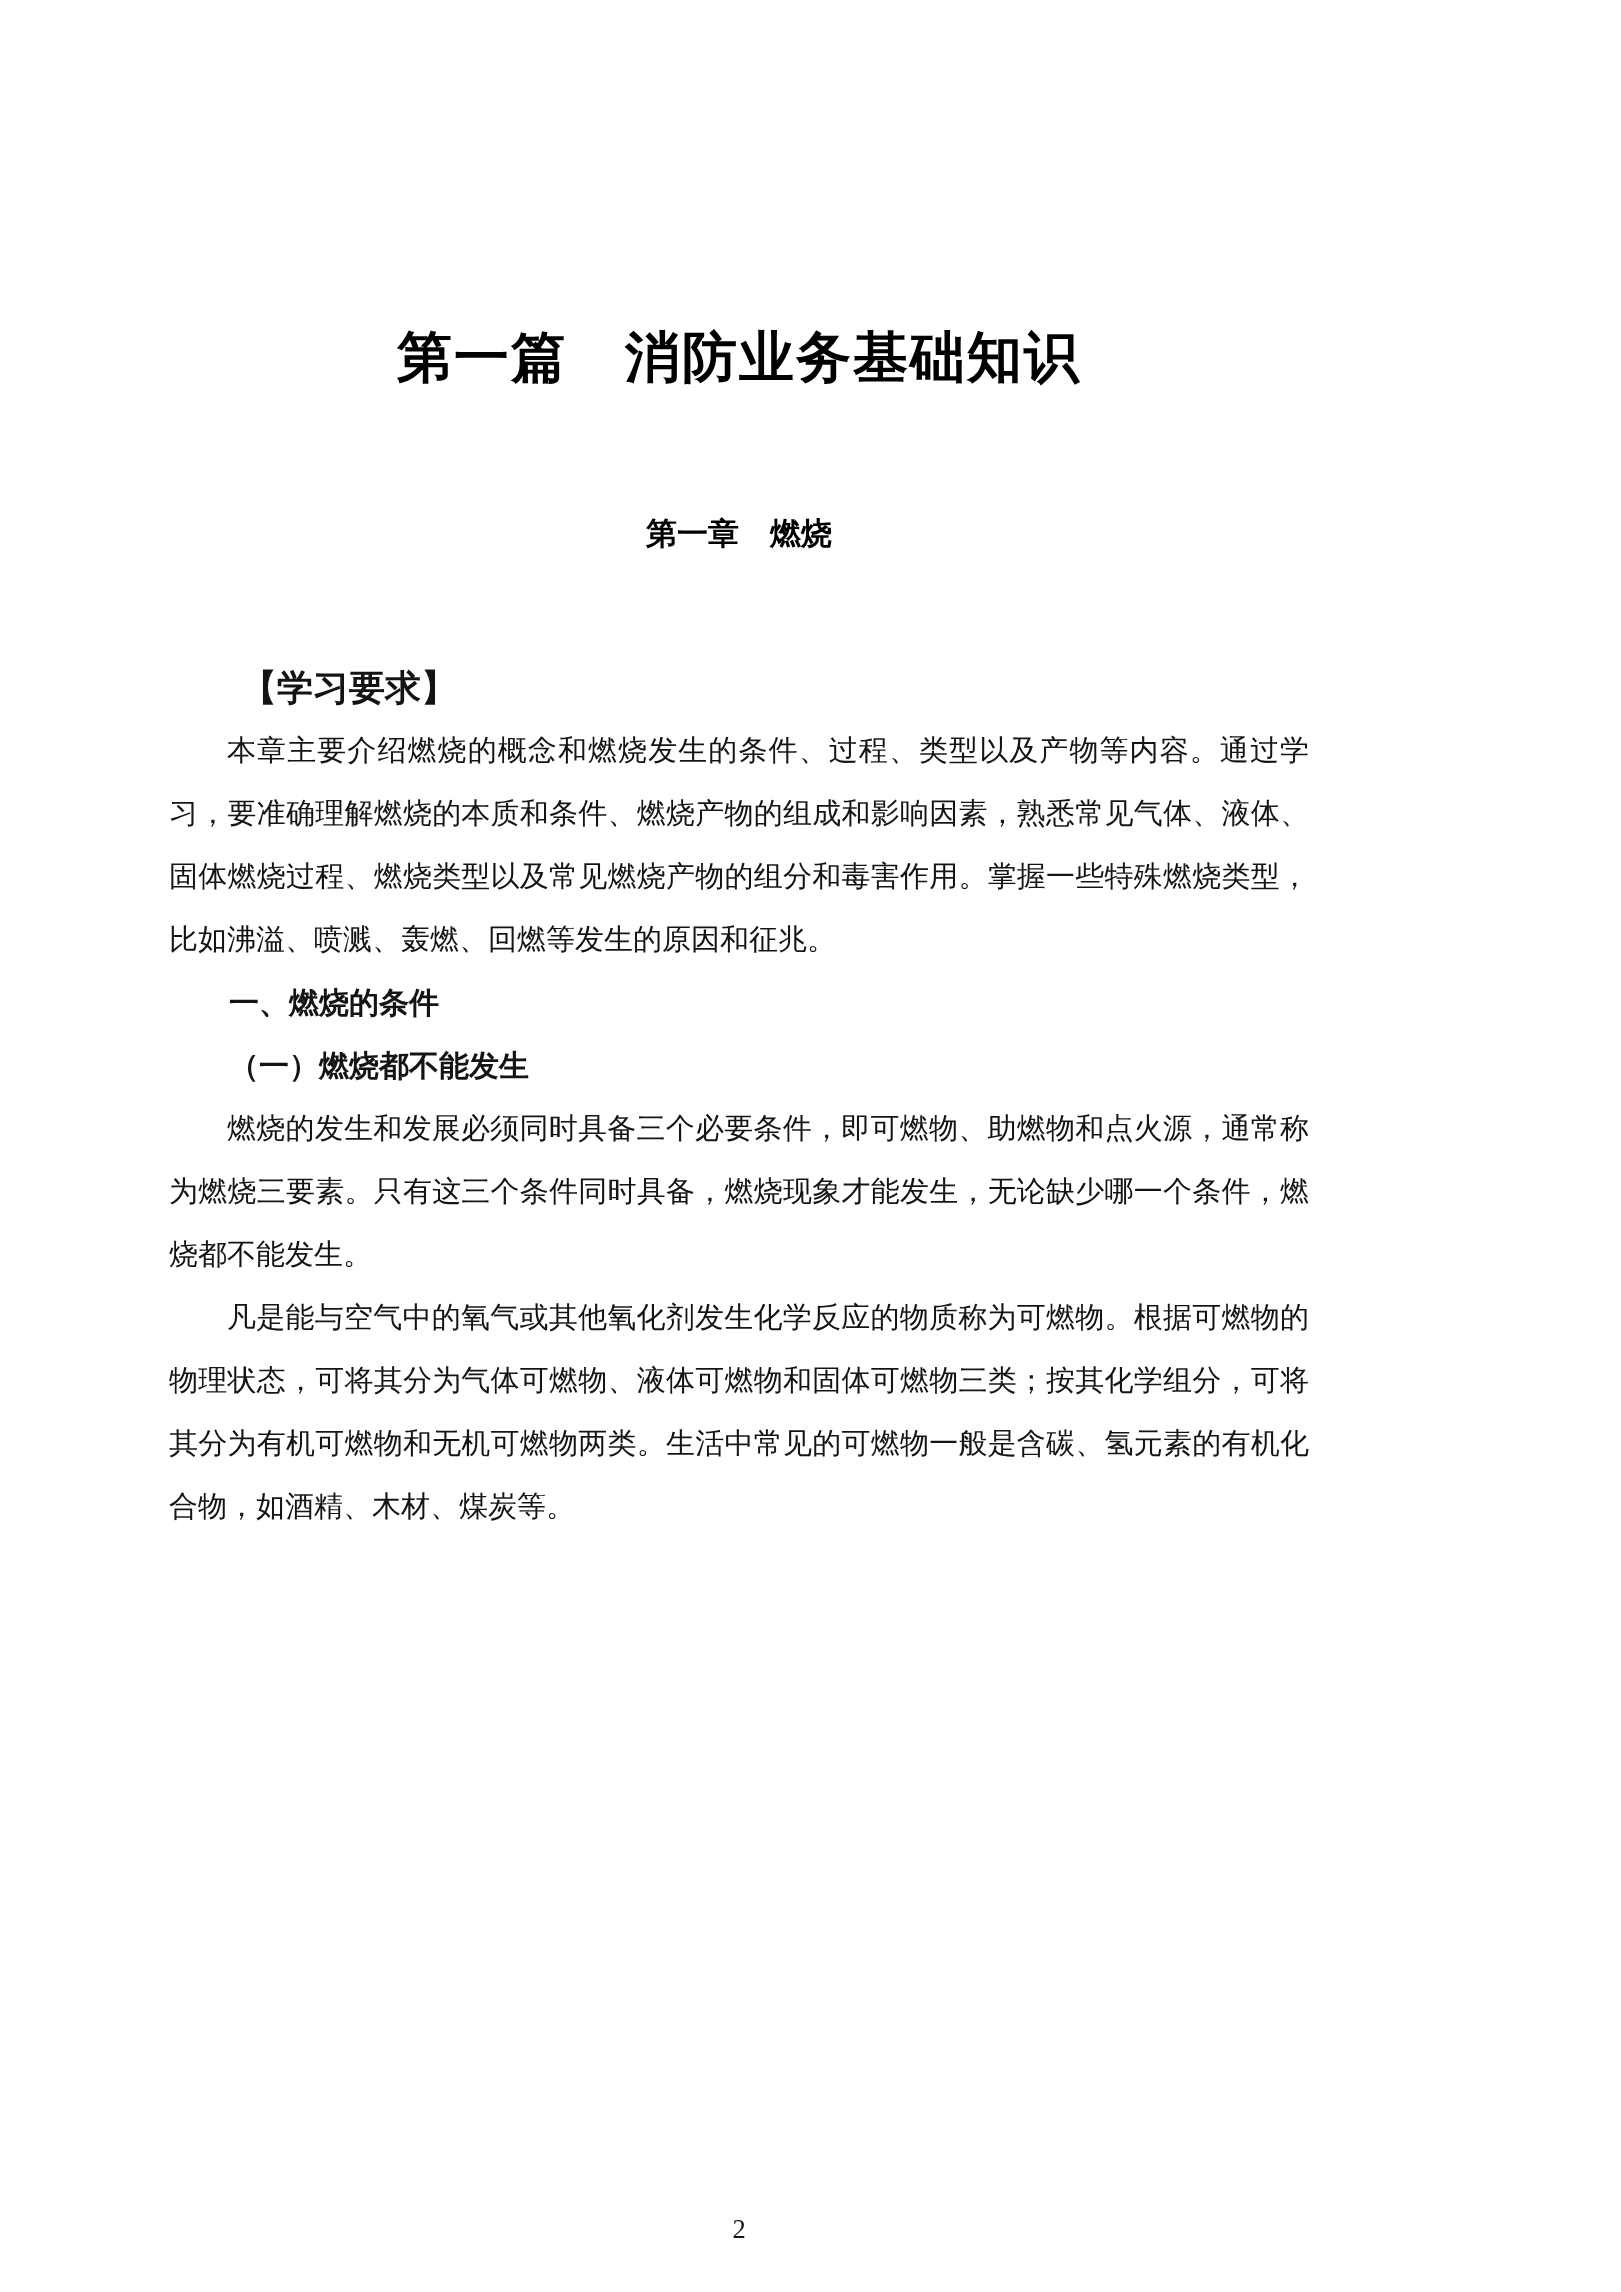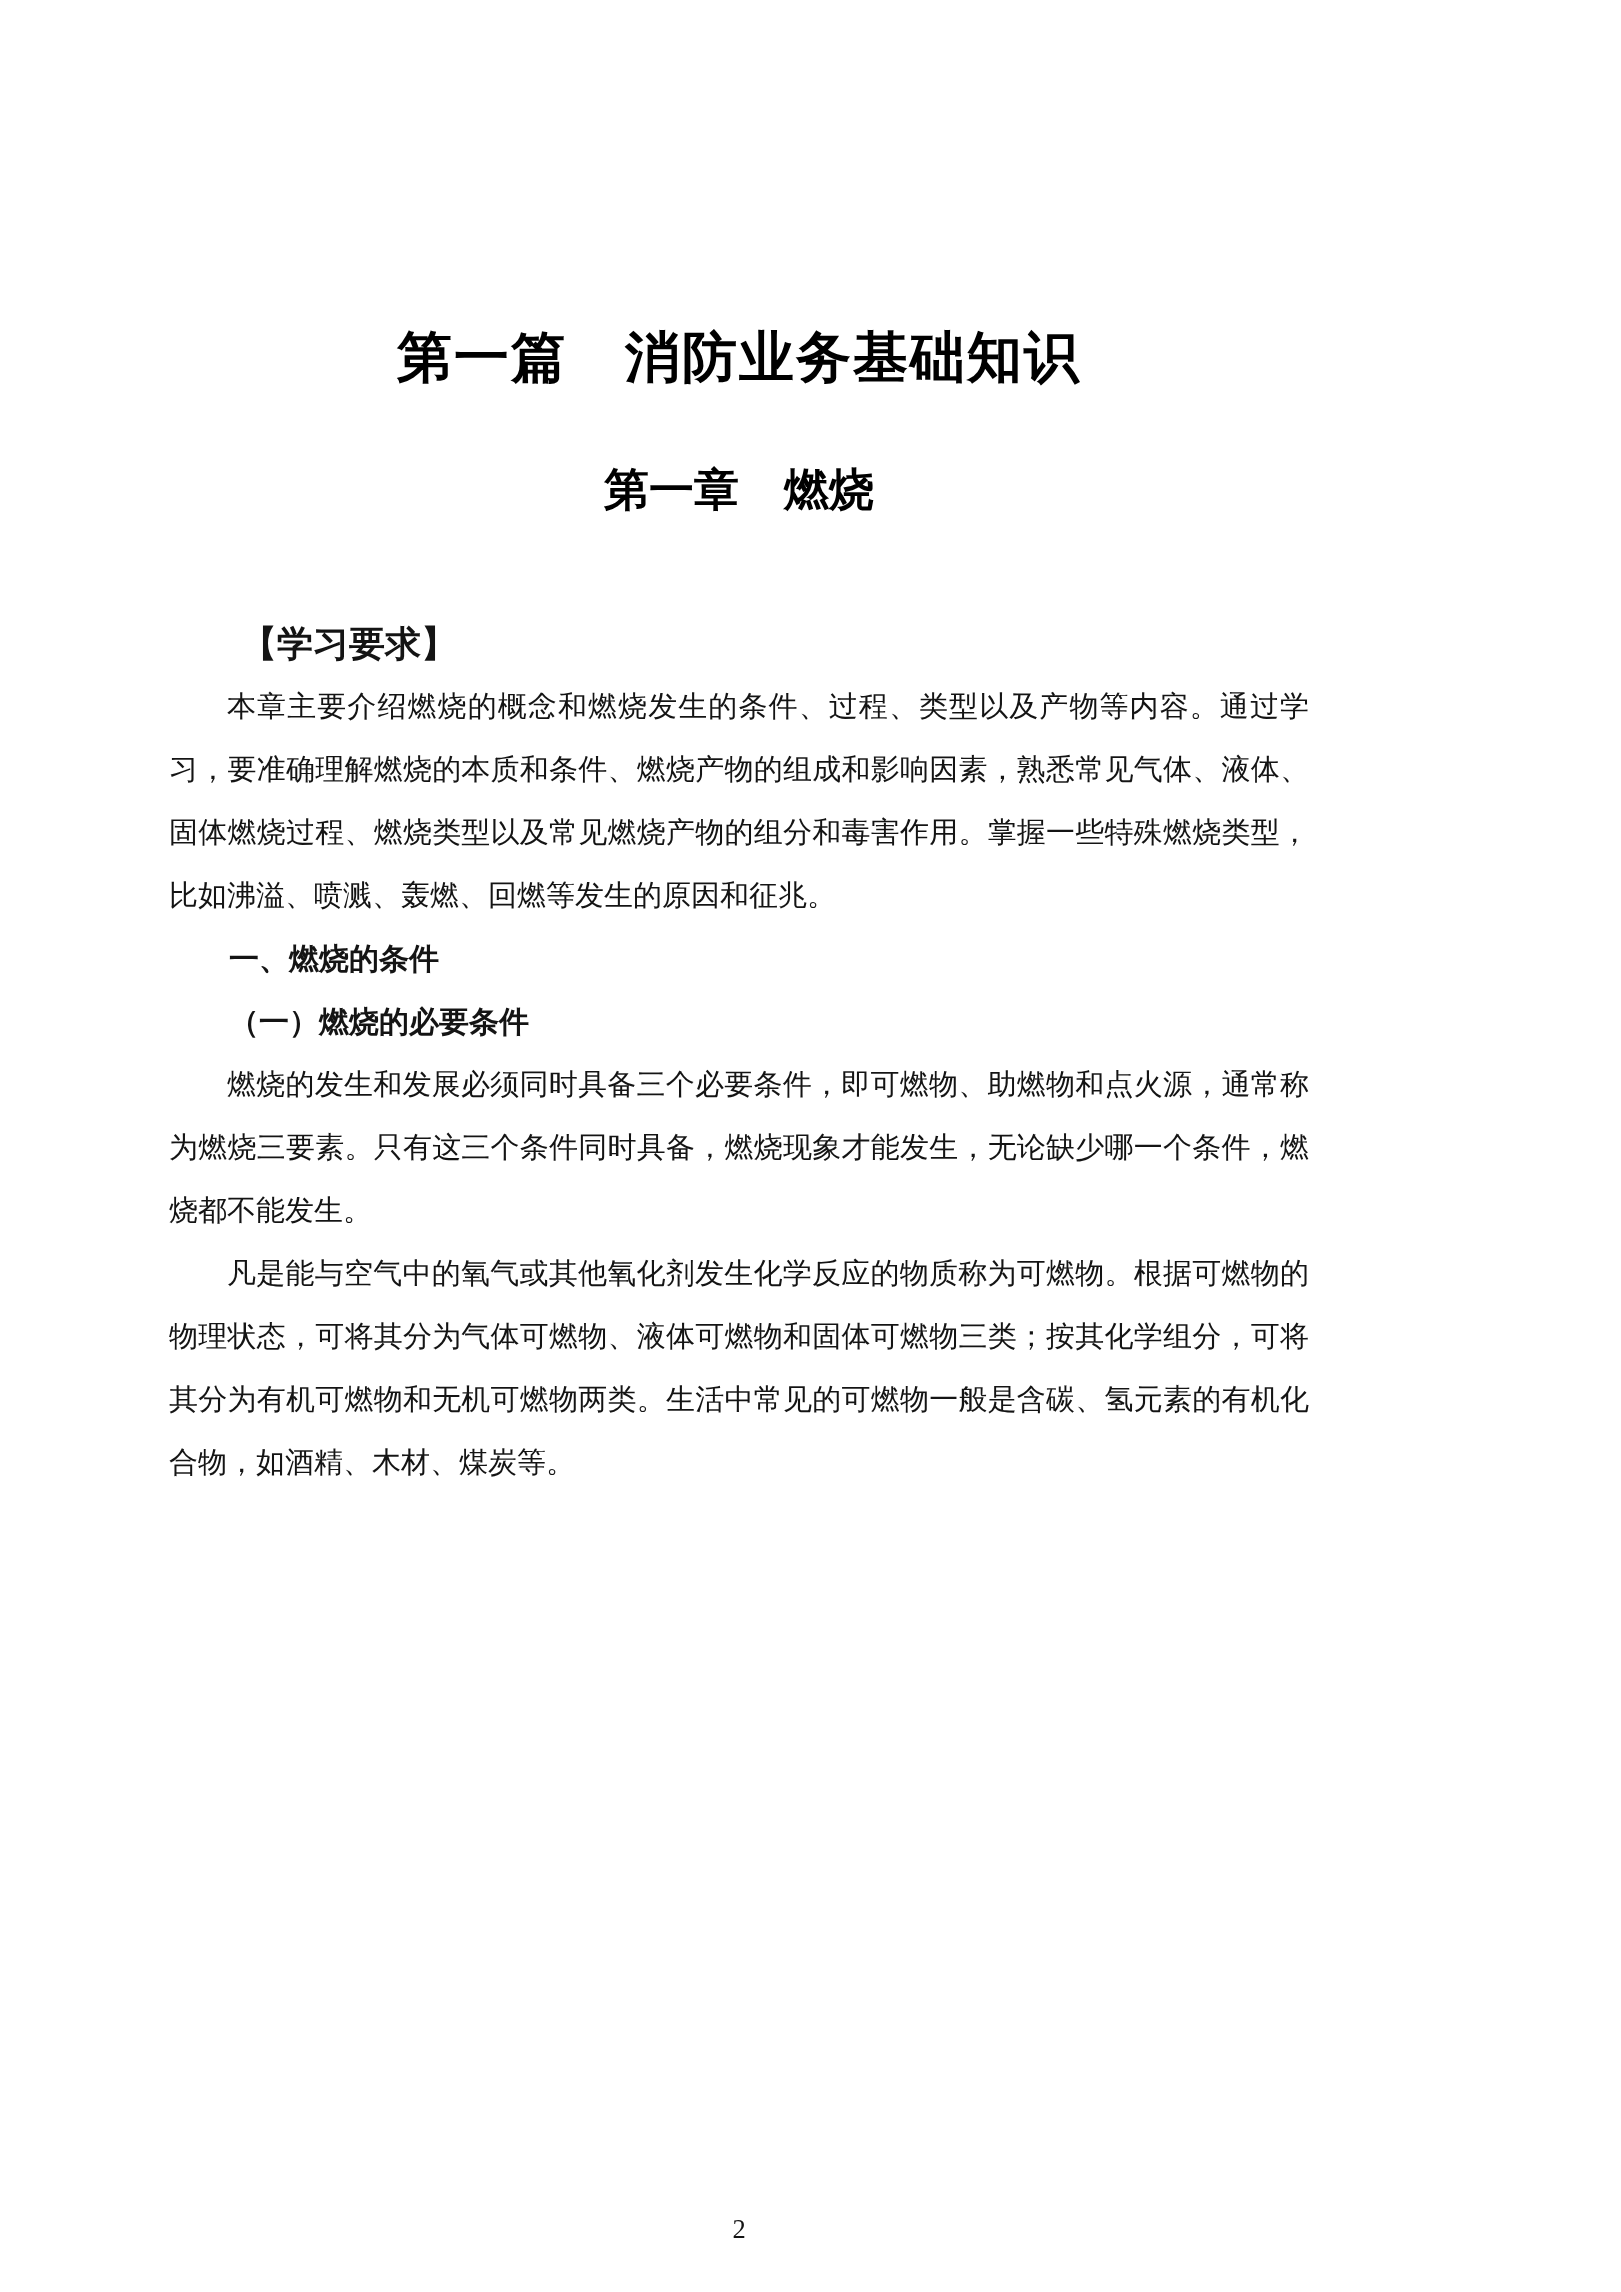--- a/index.html
+++ b/index.html
@@ -24,24 +24,24 @@
     font-weight: bold;
     font-size: 55px;
     line-height: 63px;
     text-align: center;
     letter-spacing: 2px;
     color: #000000;
   }
   .chapter-title {
     font-family: "Liberation Sans", "DejaVu Sans", sans-serif;
     font-weight: bold;
-    font-size: 45px;
+    font-size: 31px;
     line-height: 49px;
     text-align: center;
-    margin-top: 76px;
+    margin-top: 120px;
     color: #000000;
   }
   .study-label {
     font-family: Liberation Sans, sans-serif;
     font-weight: bold;
     font-size: 36px;
     margin-top: 98px;
     padding-left: 2em;
   }
   .para {
@@ -86,21 +86,21 @@
   <h2 class="chapter-title">第一章　燃烧</h2>
 
   <div class="study-label">【学习要求】</div>
 
   <p class="para">本章主要介绍燃烧的概念和燃烧发生的条件、过程、类型以及产物等内容。通过学习，要准确理解燃烧的本质和条件、燃烧产物的组成和影响因素，熟悉常见气体、液体、固体燃烧过程、燃烧类型以及常见燃烧产物的组分和毒害作用。掌握一些特殊燃烧类型，比如沸溢、喷溅、轰燃、回燃等发生的原因和征兆。</p>
 
 
 
   <div class="inline-heading">一、燃烧的条件</div>
 
-  <div class="inline-heading">（一）燃烧的必要条件</div>
+  <div class="inline-heading">（一）燃烧都不能发生</div>
 
   <p class="para">燃烧的发生和发展必须同时具备三个必要条件，即可燃物、助燃物和点火源，通常称为燃烧三要素。只有这三个条件同时具备，燃烧现象才能发生，无论缺少哪一个条件，燃烧都不能发生。</p>
 
 
   <p class="para">凡是能与空气中的氧气或其他氧化剂发生化学反应的物质称为可燃物。根据可燃物的物理状态，可将其分为气体可燃物、液体可燃物和固体可燃物三类；按其化学组分，可将其分为有机可燃物和无机可燃物两类。生活中常见的可燃物一般是含碳、氢元素的有机化合物，如酒精、木材、煤炭等。</p>
 
   <div class="page-number">2</div>
 
 </div>
 

